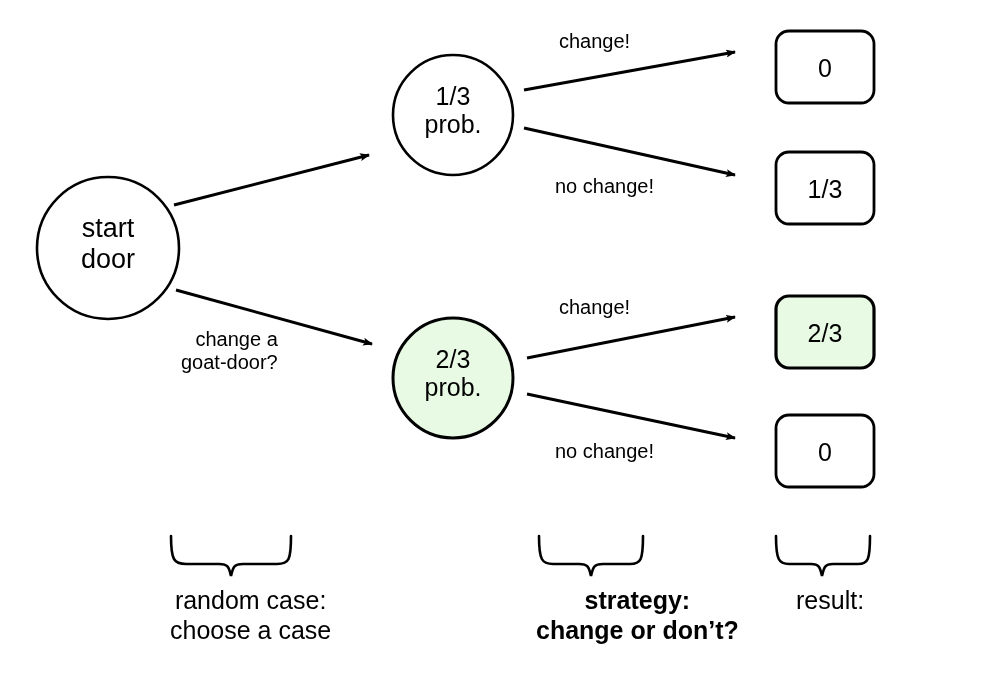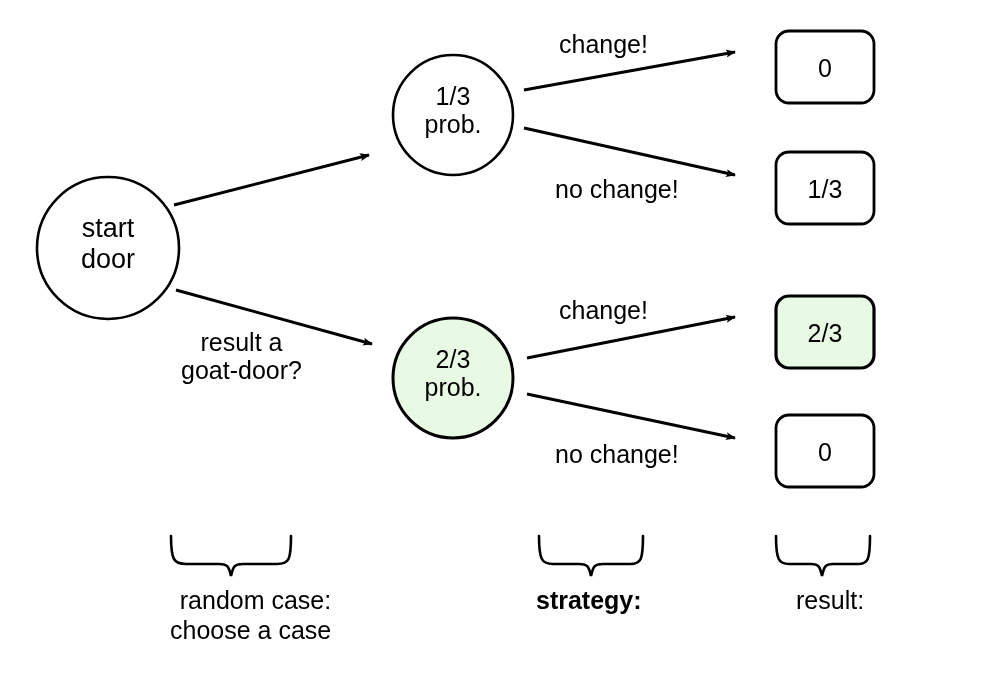--- a/index.html
+++ b/index.html
@@ -35,26 +35,26 @@
   .circle-label {
     font-size: 25px;
   }
   .start-label {
     font-size: 27px;
   }
   .box-label {
     font-size: 25px;
   }
   .edge-label {
-    font-size: 25px;
-    text-align: center;
+    font-size: 20px;
+    text-align: right;
   }
   .caption-text {
     font-size: 25px;
-    text-align: right;
+    text-align: center;
     line-height: 1.18;
   }
 </style>
 </head>
 <body>
 
 <div id="stage">
 
   <svg id="diagram-svg" viewBox="0 0 998 685">
     <defs>
@@ -96,29 +96,29 @@
   <div class="node-text circle-label" style="left:393px; top:82px; width:120px;"><span>1/3</span><br><span>prob.</span></div>
 
   <div class="node-text circle-label" style="left:393px; top:345px; width:120px;"><span>2/3</span><br><span>prob.</span></div>
 
   <div class="node-text box-label" style="left:776px; top:54px; width:98px;">0</div>
   <div class="node-text box-label" style="left:776px; top:175px; width:98px;">1/3</div>
   <div class="node-text box-label" style="left:776px; top:319px; width:98px;">2/3</div>
   <div class="node-text box-label" style="left:776px; top:438px; width:98px;">0</div>
 
 
-  <div class="edge-label" style="left:181px; top:328px;"><span>result a</span><br><span>goat-door?</span></div>
+  <div class="edge-label" style="left:181px; top:328px;"><span>change a</span><br><span>goat-door?</span></div>
 
   <div class="edge-label" style="left:559px; top:30px;">change!</div>
 
   <div class="edge-label" style="left:555px; top:175px;">no change!</div>
 
   <div class="edge-label" style="left:559px; top:296px;">change!</div>
 
   <div class="edge-label" style="left:555px; top:440px;">no change!</div>
 
   <div class="caption-text" style="left:170px; top:586px;"><span>random case:</span><br><span>choose a case</span></div>
 
-  <div class="caption-text" style="left:536px; top:586px;font-weight:bold;"><span>strategy:</span><br></div>
+  <div class="caption-text" style="left:536px; top:586px;font-weight:bold;"><span>strategy:</span><br><span>change or don’t?</span></div>
 
   <div class="caption-text" style="left:796px; top:586px;"><span>result:</span><br></div>
 
 </div>
 
 </body></html>

